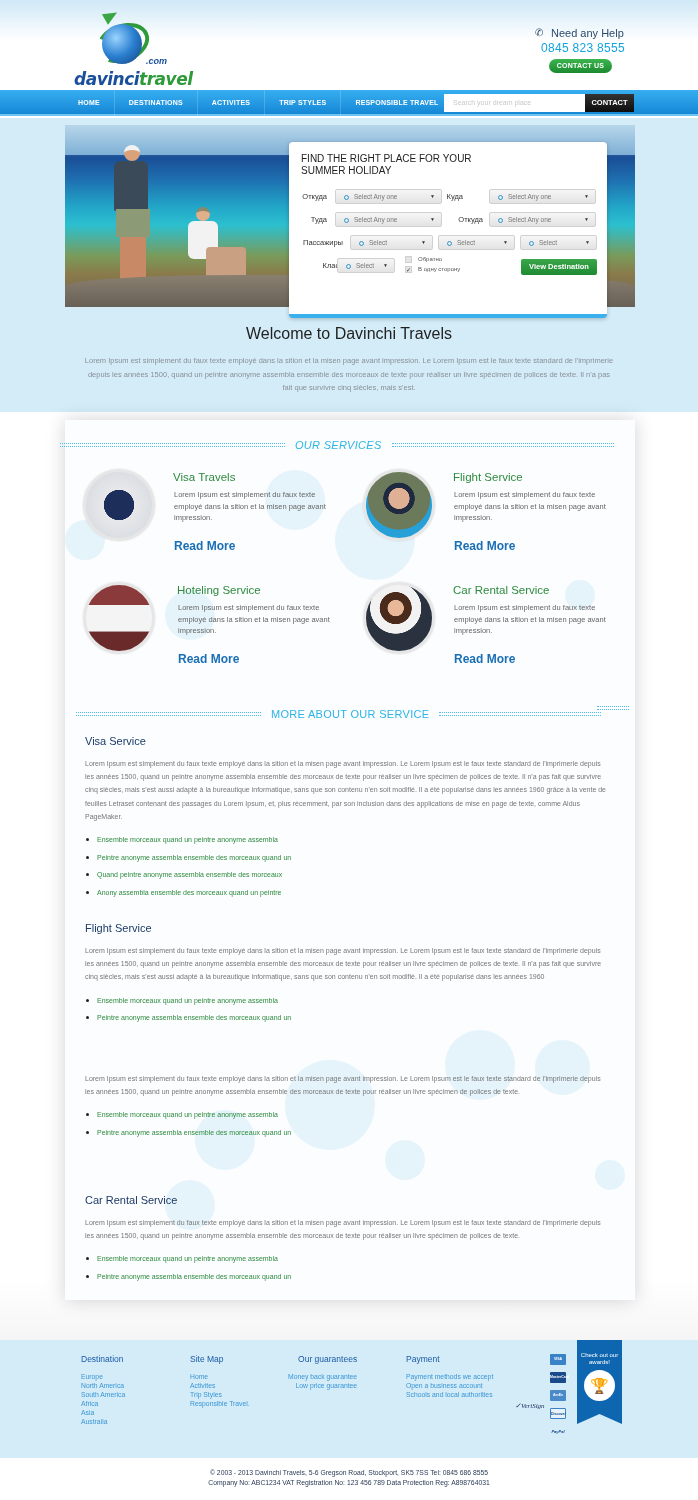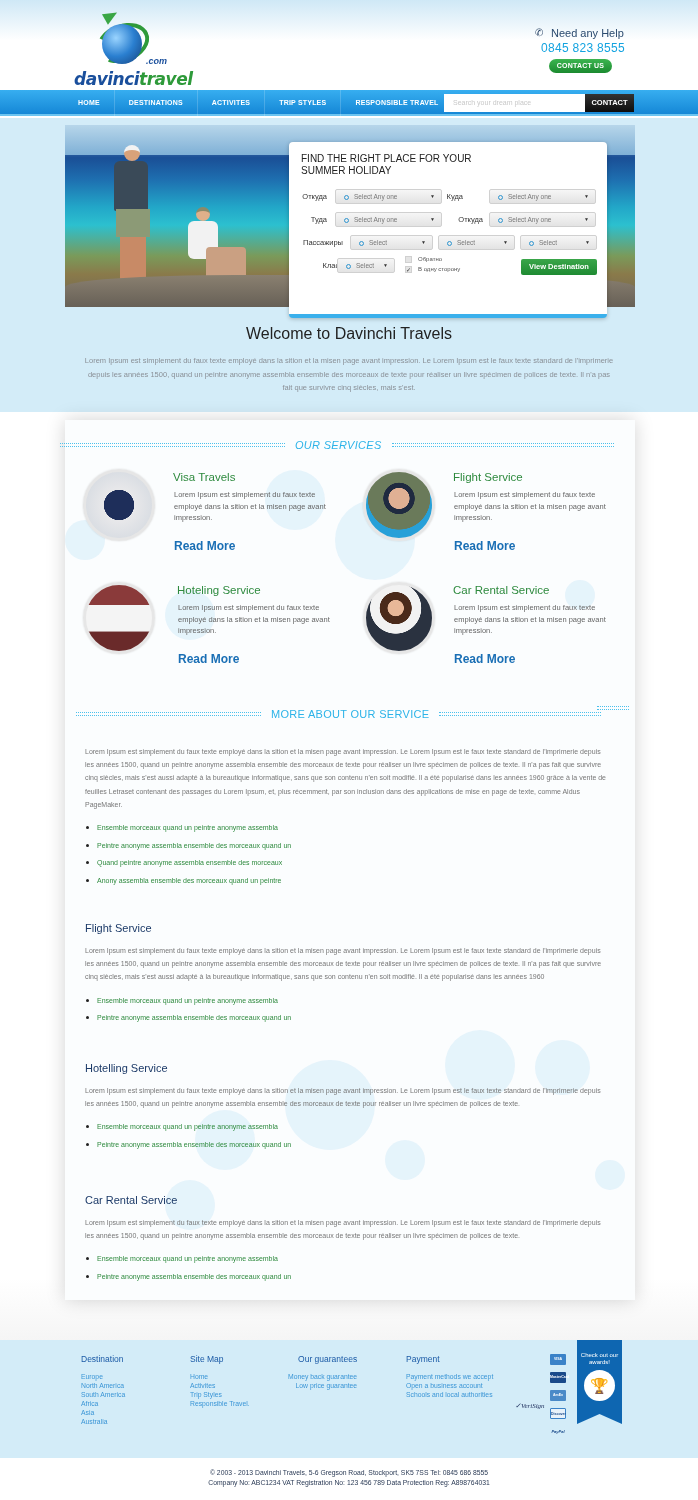--- a/index.html
+++ b/index.html
@@ -225,40 +225,40 @@
 </div>
 
 <div class="sec-head" style="left:76px;top:708px;">
   <div class="dots" style="width:185px;"></div>
   <div class="sec-title">MORE ABOUT OUR SERVICE</div>
   <div class="dots" style="width:162px;"></div>
 </div>
 <div class="dots" style="position:absolute;left:597px;top:706px;width:32px;"></div>
 
 <div class="more" style="top:735px;">
+  <div class="more-title">Visa Service</div>
   <div class="more-text">Lorem Ipsum est simplement du faux texte employé dans la sition et la misen page avant impression. Le Lorem Ipsum est le faux texte standard de l'imprimerie depuis les années 1500, quand un peintre anonyme assembla ensemble des morceaux de texte pour réaliser un livre spécimen de polices de texte. Il n'a pas fait que survivre cinq siècles, mais s'est aussi adapté à la bureautique informatique, sans que son contenu n'en soit modifié. Il a été popularisé dans les années 1960 grâce à la vente de feuilles Letraset contenant des passages du Lorem Ipsum, et, plus récemment, par son inclusion dans des applications de mise en page de texte, comme Aldus PageMaker.</div>
   <ul class="more-list">
     <li>Ensemble morceaux quand un peintre anonyme assembla</li>
     <li>Peintre anonyme assembla ensemble des morceaux quand un</li>
     <li>Quand peintre anonyme assembla ensemble des morceaux</li>
     <li>Anony assembla ensemble des morceaux quand un peintre</li>
   </ul>
 </div>
 
 <div class="more" style="top:922px;">
   <div class="more-title">Flight Service</div>
   <div class="more-text">Lorem Ipsum est simplement du faux texte employé dans la sition et la misen page avant impression. Le Lorem Ipsum est le faux texte standard de l'imprimerie depuis les années 1500, quand un peintre anonyme assembla ensemble des morceaux de texte pour réaliser un livre spécimen de polices de texte. Il n'a pas fait que survivre cinq siècles, mais s'est aussi adapté à la bureautique informatique, sans que son contenu n'en soit modifié. Il a été popularisé dans les années 1960</div>
   <ul class="more-list">
     <li>Ensemble morceaux quand un peintre anonyme assembla</li>
     <li>Peintre anonyme assembla ensemble des morceaux quand un</li>
   </ul>
 </div>
 
 <div class="more" style="top:1062px;">
-  <div class="more-title">Hotelling Service</div>
   <div class="more-text">Lorem Ipsum est simplement du faux texte employé dans la sition et la misen page avant impression. Le Lorem Ipsum est le faux texte standard de l'imprimerie depuis les années 1500, quand un peintre anonyme assembla ensemble des morceaux de texte pour réaliser un livre spécimen de polices de texte.</div>
   <ul class="more-list">
     <li>Ensemble morceaux quand un peintre anonyme assembla</li>
     <li>Peintre anonyme assembla ensemble des morceaux quand un</li>
   </ul>
 </div>
 
 <div class="more" style="top:1194px;">
   <div class="more-title">Car Rental Service</div>
   <div class="more-text">Lorem Ipsum est simplement du faux texte employé dans la sition et la misen page avant impression. Le Lorem Ipsum est le faux texte standard de l'imprimerie depuis les années 1500, quand un peintre anonyme assembla ensemble des morceaux de texte pour réaliser un livre spécimen de polices de texte.</div>

